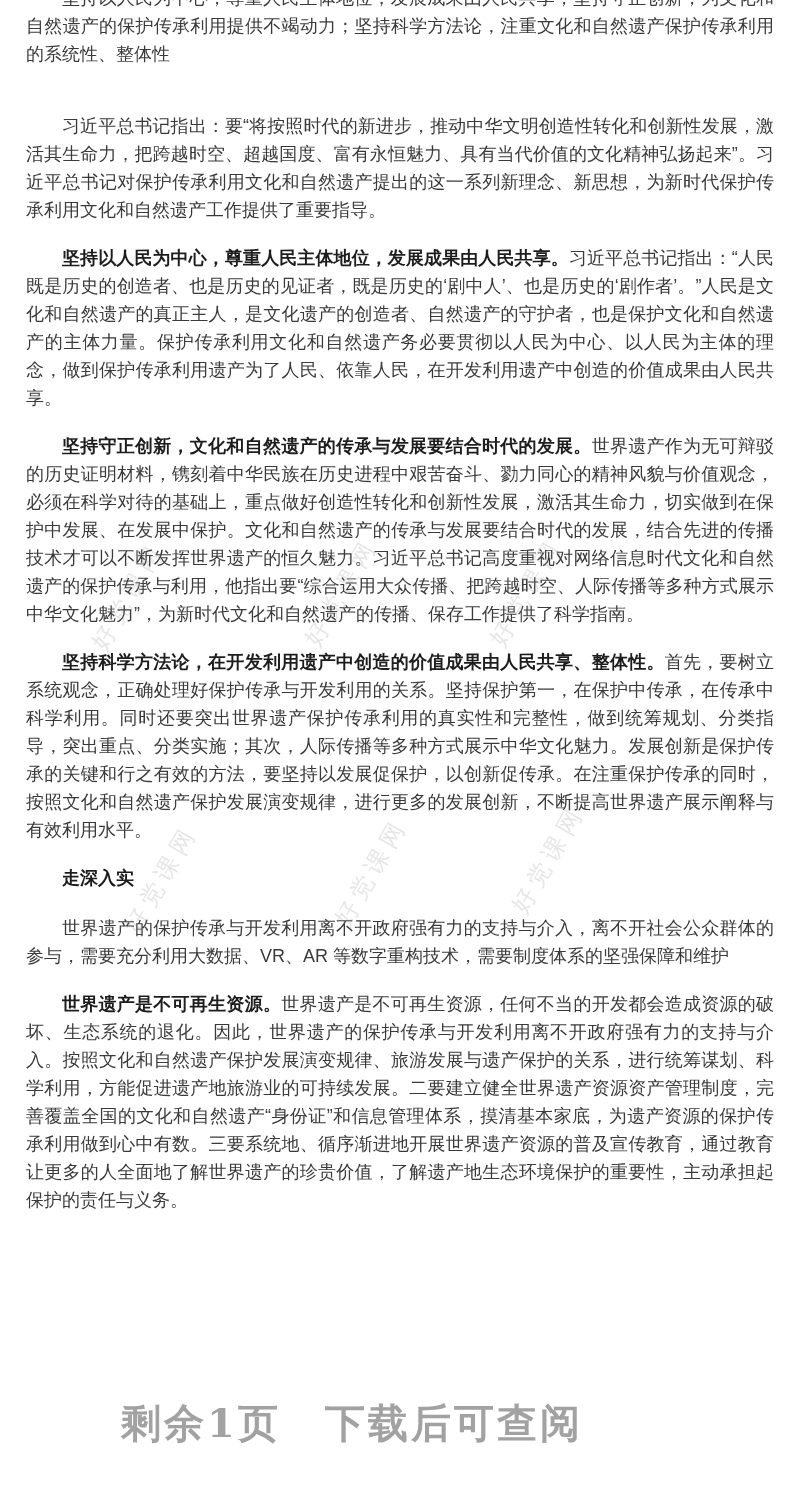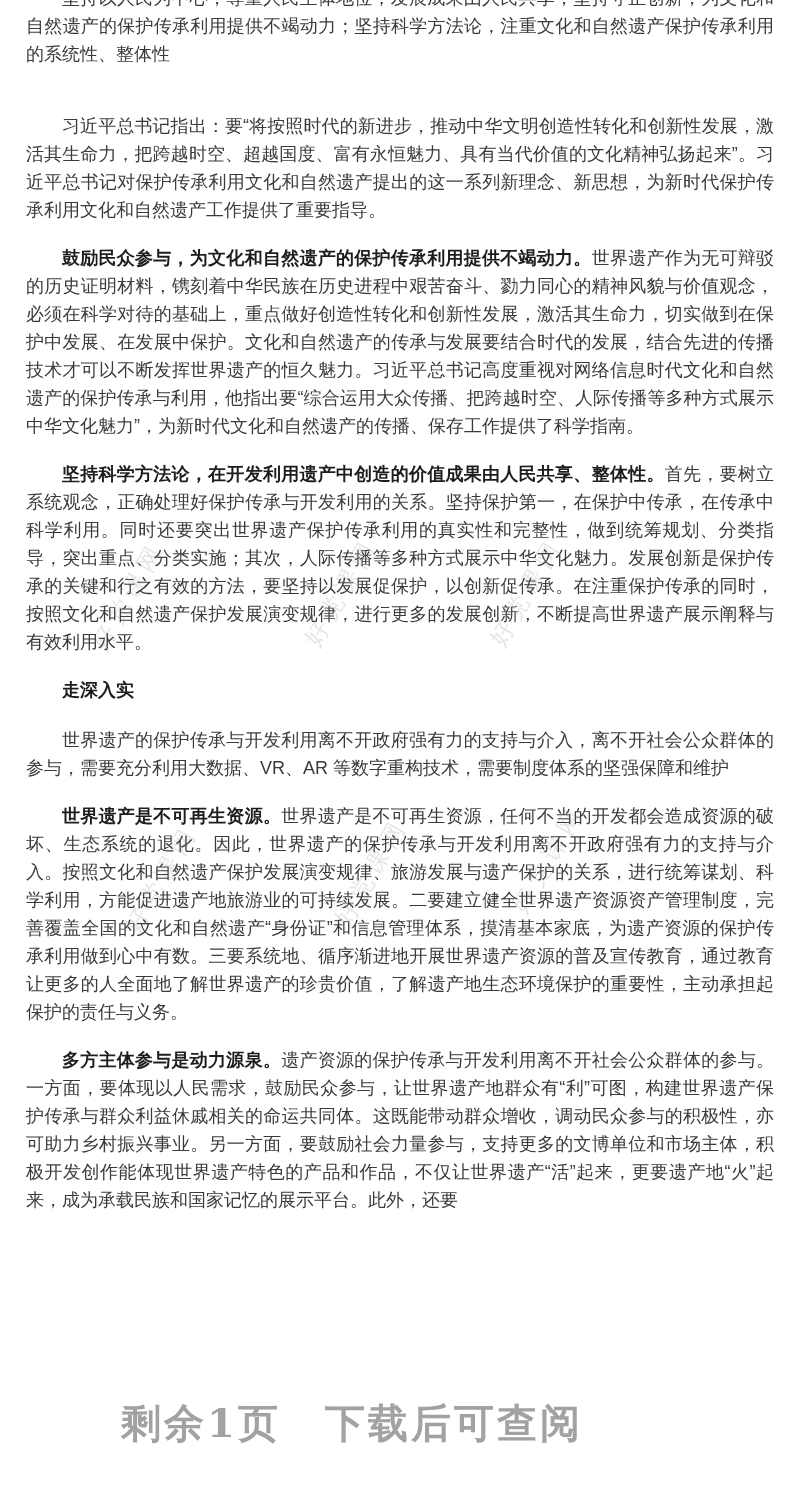--- a/index.html
+++ b/index.html
@@ -82,30 +82,30 @@
 <span class="watermark" style="left:101px; top:863px;">好党课网</span>
 <span class="watermark" style="left:311px; top:856px;">好党课网</span>
 <span class="watermark" style="left:488px; top:843px;">好党课网</span>
 
 <div class="doc">
 
   <p class="para clipped-first"><b class="lead"></b><span>坚持以人民为中心，尊重人民主体地位，发展成果由人民共享；坚持守正创新，为文化和自然遗产的保护传承利用提供不竭动力；坚持科学方法论，注重文化和自然遗产保护传承利用的系统性、整体性</span></p>
 
   <p class="para"><b class="lead"></b><span>习近平总书记指出：要“将按照时代的新进步，推动中华文明创造性转化和创新性发展，激活其生命力，把跨越时空、超越国度、富有永恒魅力、具有当代价值的文化精神弘扬起来”。习近平总书记对保护传承利用文化和自然遗产提出的这一系列新理念、新思想，为新时代保护传承利用文化和自然遗产工作提供了重要指导。</span></p>
 
+  <p class="para"><b class="lead">坚持以人民为中心，尊重人民主体地位，发展成果由人民共享。</b><span>习近平总书记指出：“人民既是历史的创造者、也是历史的见证者，既是历史的‘剧中人’、也是历史的‘剧作者’。”人民是文化和自然遗产的真正主人，是文化遗产的创造者、自然遗产的守护者，也是保护文化和自然遗产的主体力量。保护传承利用文化和自然遗产务必要贯彻以人民为中心、以人民为主体的理念，做到保护传承利用遗产为了人民、依靠人民，在开发利用遗产中创造的价值成果由人民共享。</span></p>
 
-  <p class="para"><b class="lead">鼓励民众参与，为文化和自然遗产的保护传承利用提供不竭动力。</b><span>世界遗产作为无可辩驳的历史证明材料，镌刻着中华民族在历史进程中艰苦奋斗、勠力同心的精神风貌与价值观念，必须在科学对待的基础上，重点做好创造性转化和创新性发展，激活其生命力，切实做到在保护中发展、在发展中保护。文化和自然遗产的传承与发展要结合时代的发展，结合先进的传播技术才可以不断发挥世界遗产的恒久魅力。习近平总书记高度重视对网络信息时代文化和自然遗产的保护传承与利用，他指出要“综合运用大众传播、把跨越时空、人际传播等多种方式展示中华文化魅力”，为新时代文化和自然遗产的传播、保存工作提供了科学指南。</span></p>
+  <p class="para"><b class="lead">坚持守正创新，文化和自然遗产的传承与发展要结合时代的发展。</b><span>世界遗产作为无可辩驳的历史证明材料，镌刻着中华民族在历史进程中艰苦奋斗、勠力同心的精神风貌与价值观念，必须在科学对待的基础上，重点做好创造性转化和创新性发展，激活其生命力，切实做到在保护中发展、在发展中保护。文化和自然遗产的传承与发展要结合时代的发展，结合先进的传播技术才可以不断发挥世界遗产的恒久魅力。习近平总书记高度重视对网络信息时代文化和自然遗产的保护传承与利用，他指出要“综合运用大众传播、把跨越时空、人际传播等多种方式展示中华文化魅力”，为新时代文化和自然遗产的传播、保存工作提供了科学指南。</span></p>
 
   <p class="para"><b class="lead">坚持科学方法论，在开发利用遗产中创造的价值成果由人民共享、整体性。</b><span>首先，要树立系统观念，正确处理好保护传承与开发利用的关系。坚持保护第一，在保护中传承，在传承中科学利用。同时还要突出世界遗产保护传承利用的真实性和完整性，做到统筹规划、分类指导，突出重点、分类实施；其次，人际传播等多种方式展示中华文化魅力。发展创新是保护传承的关键和行之有效的方法，要坚持以发展促保护，以创新促传承。在注重保护传承的同时，按照文化和自然遗产保护发展演变规律，进行更多的发展创新，不断提高世界遗产展示阐释与有效利用水平。</span></p>
 
   <div class="section-heading">走深入实</div>
 
   <p class="para"><b class="lead"></b><span>世界遗产的保护传承与开发利用离不开政府强有力的支持与介入，离不开社会公众群体的参与，需要充分利用大数据、VR、AR 等数字重构技术，需要制度体系的坚强保障和维护</span></p>
 
   <p class="para"><b class="lead">世界遗产是不可再生资源。</b><span>世界遗产是不可再生资源，任何不当的开发都会造成资源的破坏、生态系统的退化。因此，世界遗产的保护传承与开发利用离不开政府强有力的支持与介入。按照文化和自然遗产保护发展演变规律、旅游发展与遗产保护的关系，进行统筹谋划、科学利用，方能促进遗产地旅游业的可持续发展。二要建立健全世界遗产资源资产管理制度，完善覆盖全国的文化和自然遗产“身份证”和信息管理体系，摸清基本家底，为遗产资源的保护传承利用做到心中有数。三要系统地、循序渐进地开展世界遗产资源的普及宣传教育，通过教育让更多的人全面地了解世界遗产的珍贵价值，了解遗产地生态环境保护的重要性，主动承担起保护的责任与义务。</span></p>
 
-  <p class="para"><b class="lead">多方主体参与是动力源泉。</b><span>遗产资源的保护传承与开发利用离不开社会公众群体的参与。一方面，要体现以人民需求，鼓励民众参与，让世界遗产地群众有“利”可图，构建世界遗产保护传承与群众利益休戚相关的命运共同体。这既能带动群众增收，调动民众参与的积极性，亦可助力乡村振兴事业。另一方面，要鼓励社会力量参与，支持更多的文博单位和市场主体，积极开发创作能体现世界遗产特色的产品和作品，不仅让世界遗产“活”起来，更要遗产地“火”起来，成为承载民族和国家记忆的展示平台。此外，还要</span></p>
 
 </div>
 
 <div class="footer-banner">
   <span>剩余1页</span><span class="spacer"></span><span>下载后可查阅</span>
 </div>
 
 </body></html>

